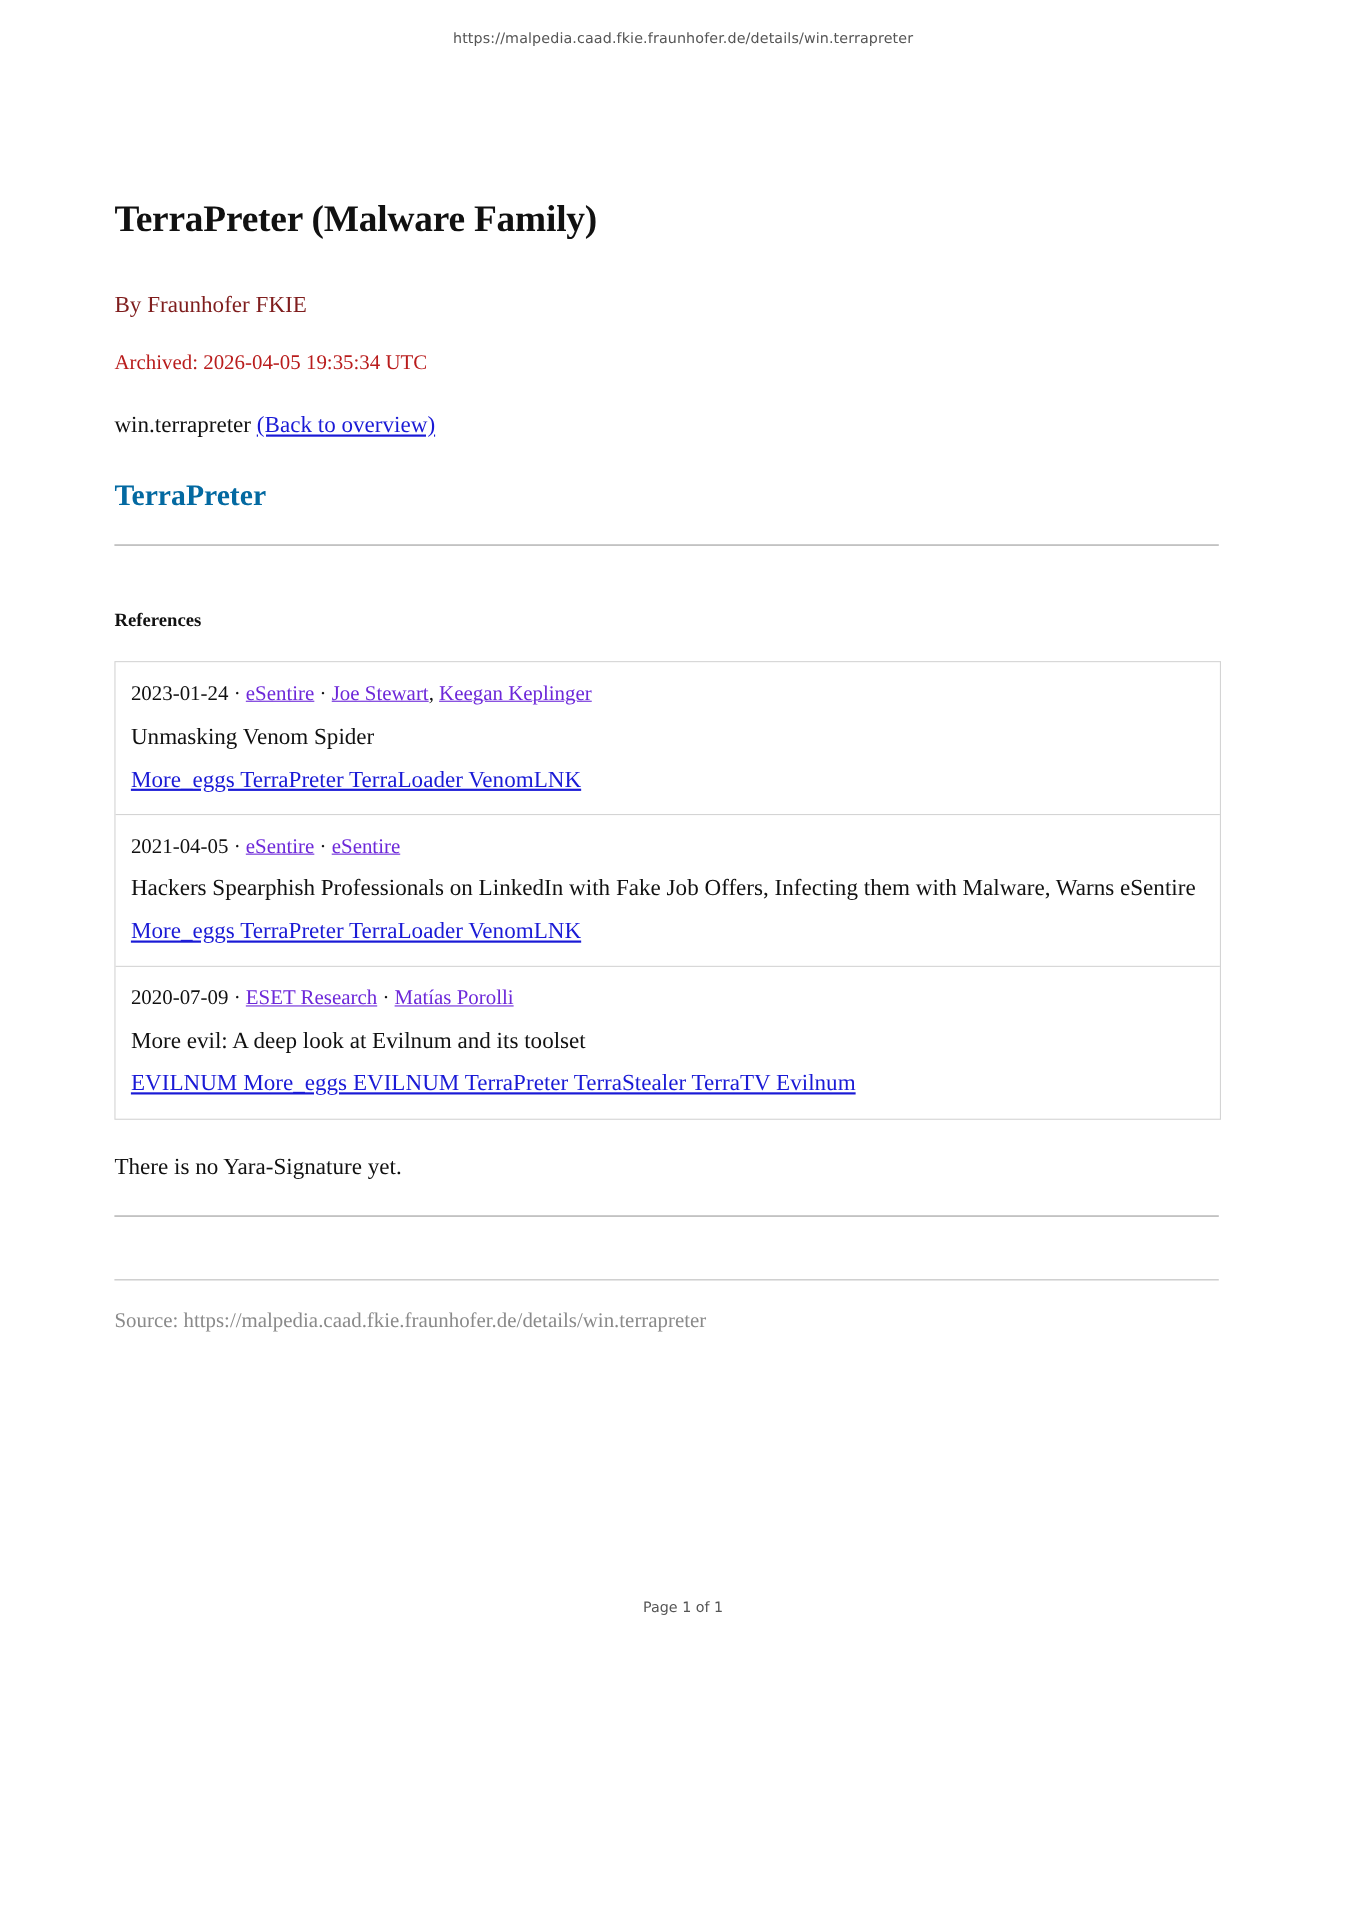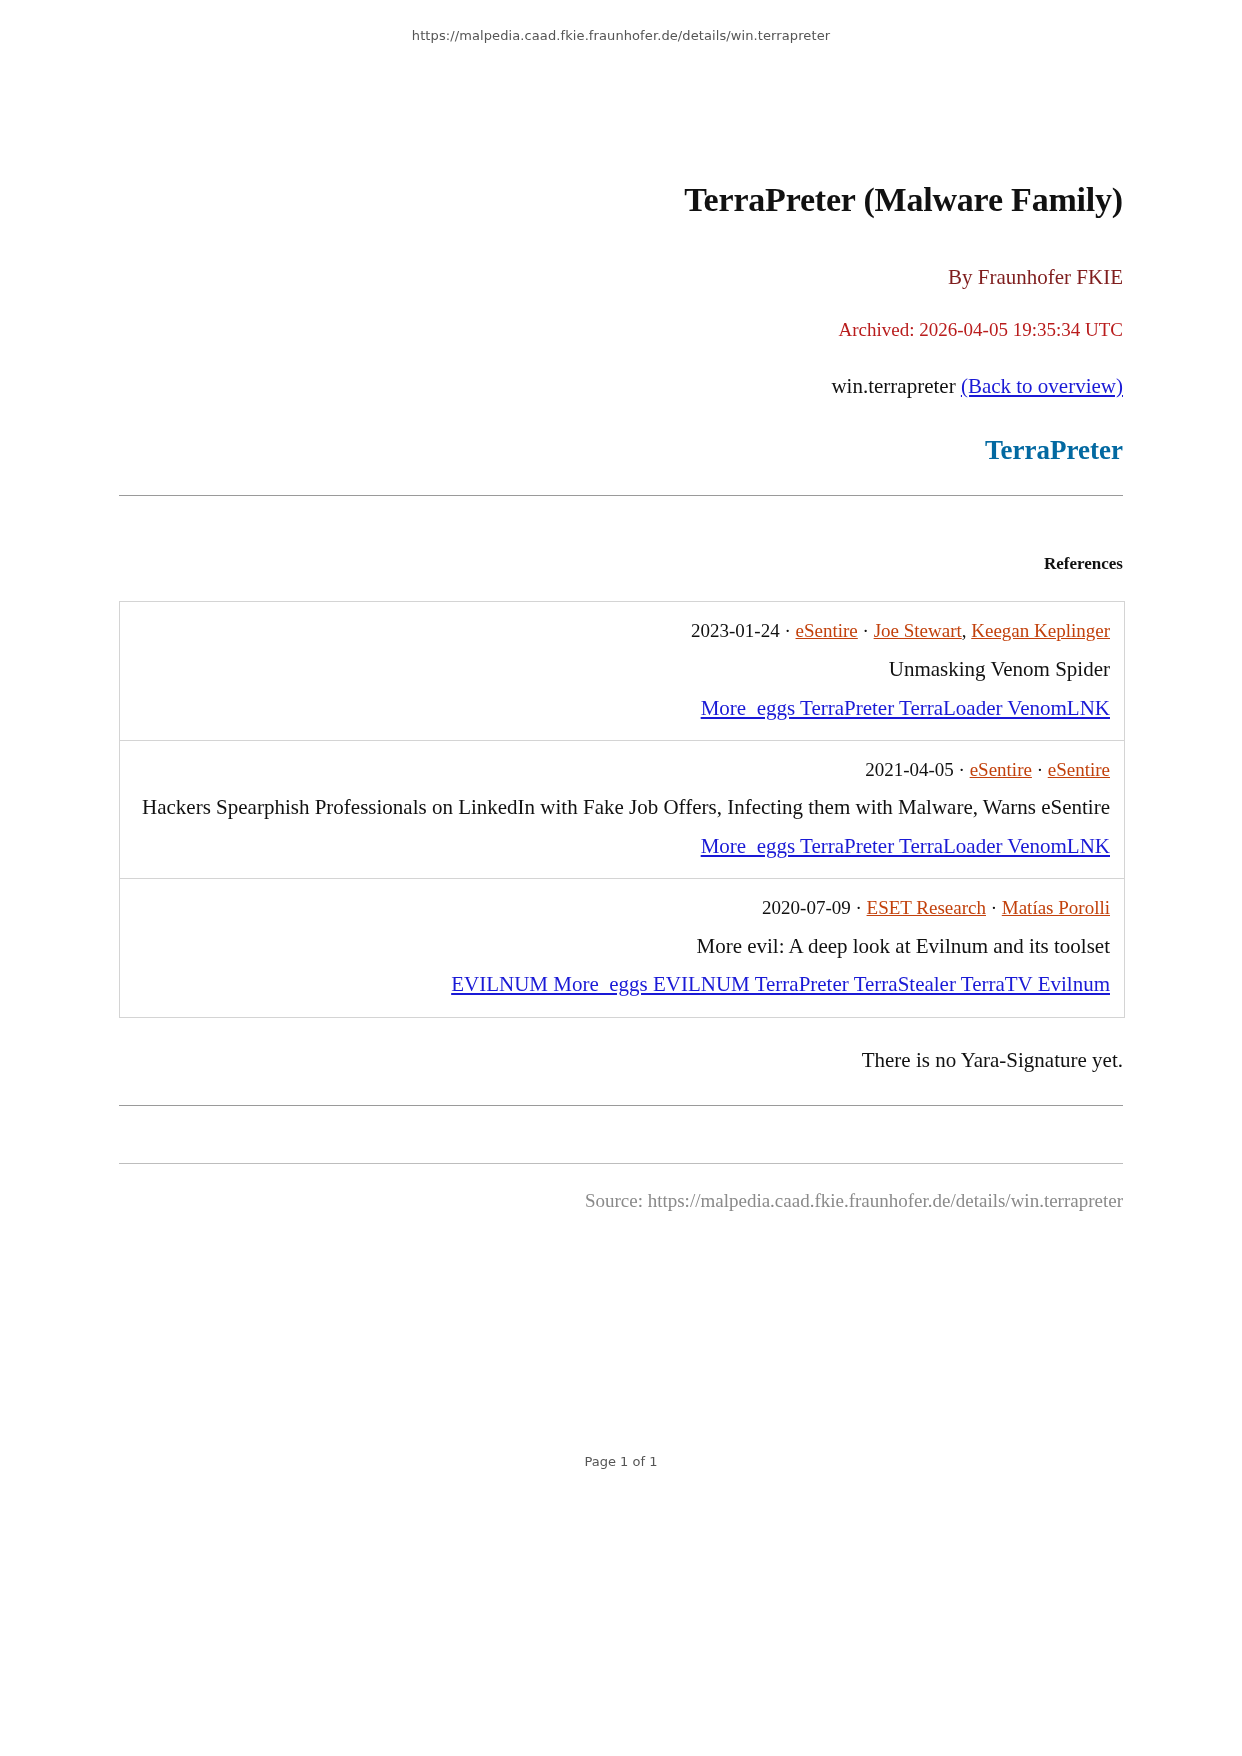--- a/index.html
+++ b/index.html
@@ -27,23 +27,22 @@
     width: 1242px;
     text-align: center;
     font-family: "DejaVu Sans", sans-serif;
     font-size: 13px;
     color: #555555;
     letter-spacing: 0.1px;
   }
   .content {
     position: absolute;
     top: 180px;
-    left: 119px;
+    left: 104px;
     width: 1004px;
-    text-align: right;
   }
   h1.doc-title {
     font-family: "Liberation Serif", serif;
     font-size: 34px;
     font-weight: bold;
     margin: 0 0 0 0;
     padding: 0;
     line-height: 1.2;
     color: #111111;
     letter-spacing: -0.2px;
@@ -107,21 +106,21 @@
   }
   .ref-row:last-child {
     border-bottom: none;
   }
   .ref-meta {
     font-size: 19px;
     color: #111111;
     line-height: 1.35;
   }
   .ref-meta a {
-    color: #c2410c;
+    color: #6d28d9;
     text-decoration: underline;
   }
   .ref-title {
     font-size: 21px;
     color: #111111;
     margin-top: 10px;
     line-height: 1.45;
   }
   .ref-tags {
     font-size: 21px;

